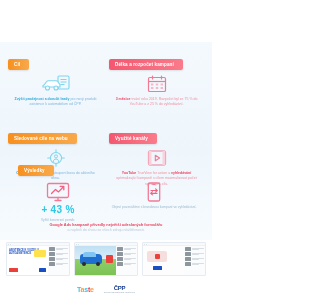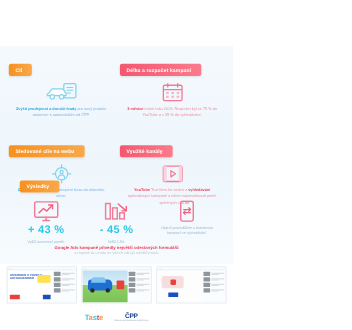--- a/index.html
+++ b/index.html
@@ -198,31 +198,20 @@
         <svg class="res-icon" width="24" height="20" viewBox="0 0 24 20" fill="none">
           <rect x="1.5" y="1.5" width="21" height="14" rx="1.4" stroke="#f27a95" stroke-width="1.3"></rect>
           <path d="M9 18.5h6M12 15.5v3" stroke="#f27a95" stroke-width="1.3" stroke-linecap="round"></path>
           <path d="M5.5 11.5l4-4 3 2.4 5-5.2" stroke="#f4607f" stroke-width="1.3" stroke-linecap="round" stroke-linejoin="round"></path>
           <path d="M14.2 4.4h3.6v3.4" stroke="#f4607f" stroke-width="1.3" stroke-linecap="round" stroke-linejoin="round"></path>
         </svg>
         <div class="stat up">+ 43 %</div>
         <div class="res-cap">Vyšší konverzní poměr.</div>
       </div>
 
-      <div class="res-col">
-        <svg class="res-icon" width="24" height="20" viewBox="0 0 24 20" fill="none">
-          <rect x="2" y="3" width="4.2" height="14" stroke="#f27a95" stroke-width="1.3"></rect>
-          <rect x="8.4" y="7" width="4.2" height="10" stroke="#f27a95" stroke-width="1.3"></rect>
-          <rect x="14.8" y="11.5" width="4.2" height="5.5" stroke="#f27a95" stroke-width="1.3"></rect>
-          <path d="M13.5 3.5l7 6" stroke="#f4607f" stroke-width="1.3" stroke-linecap="round"></path>
-          <path d="M20.8 5.8v3.9h-3.9" stroke="#f4607f" stroke-width="1.3" stroke-linecap="round" stroke-linejoin="round"></path>
-        </svg>
-        <div class="stat down">- 45 %</div>
-        <div class="res-cap">Nižší CPA.</div>
-      </div>
 
       <div class="res-col">
         <svg class="res-icon" width="14" height="20" viewBox="0 0 14 20" fill="none">
           <rect x="1.3" y="1" width="11.4" height="18" rx="1.6" stroke="#f27a95" stroke-width="1.3"></rect>
           <path d="M5.3 2.6h3.4" stroke="#f27a95" stroke-width="1"></path>
           <path d="M4 8.5h6M4 11.3h6" stroke="#f4607f" stroke-width="1.2" stroke-linecap="round"></path>
           <path d="M8.6 6.9l1.6 1.6-1.6 1.6M5.4 12.9L3.8 11.3l1.6-1.6" stroke="#f4607f" stroke-width="1.1" stroke-linecap="round" stroke-linejoin="round"></path>
         </svg>
         <div class="res-cap">Objeví povznášíme s brandovou kampaní ve vyhledávání.</div>
       </div>

